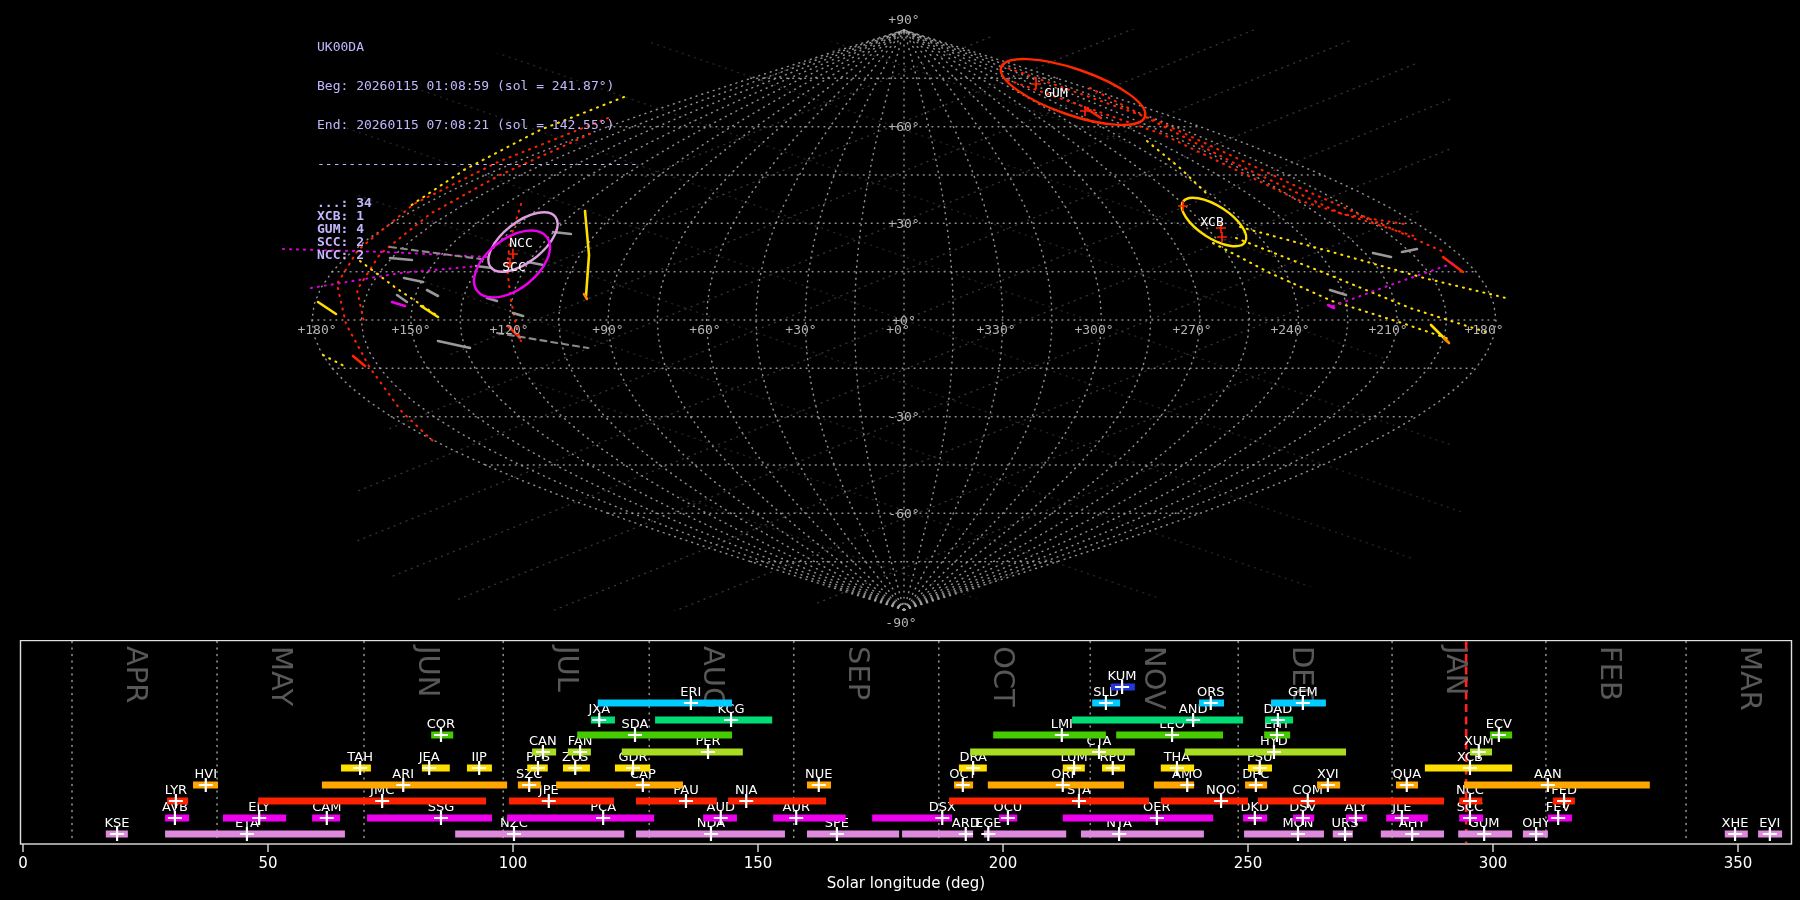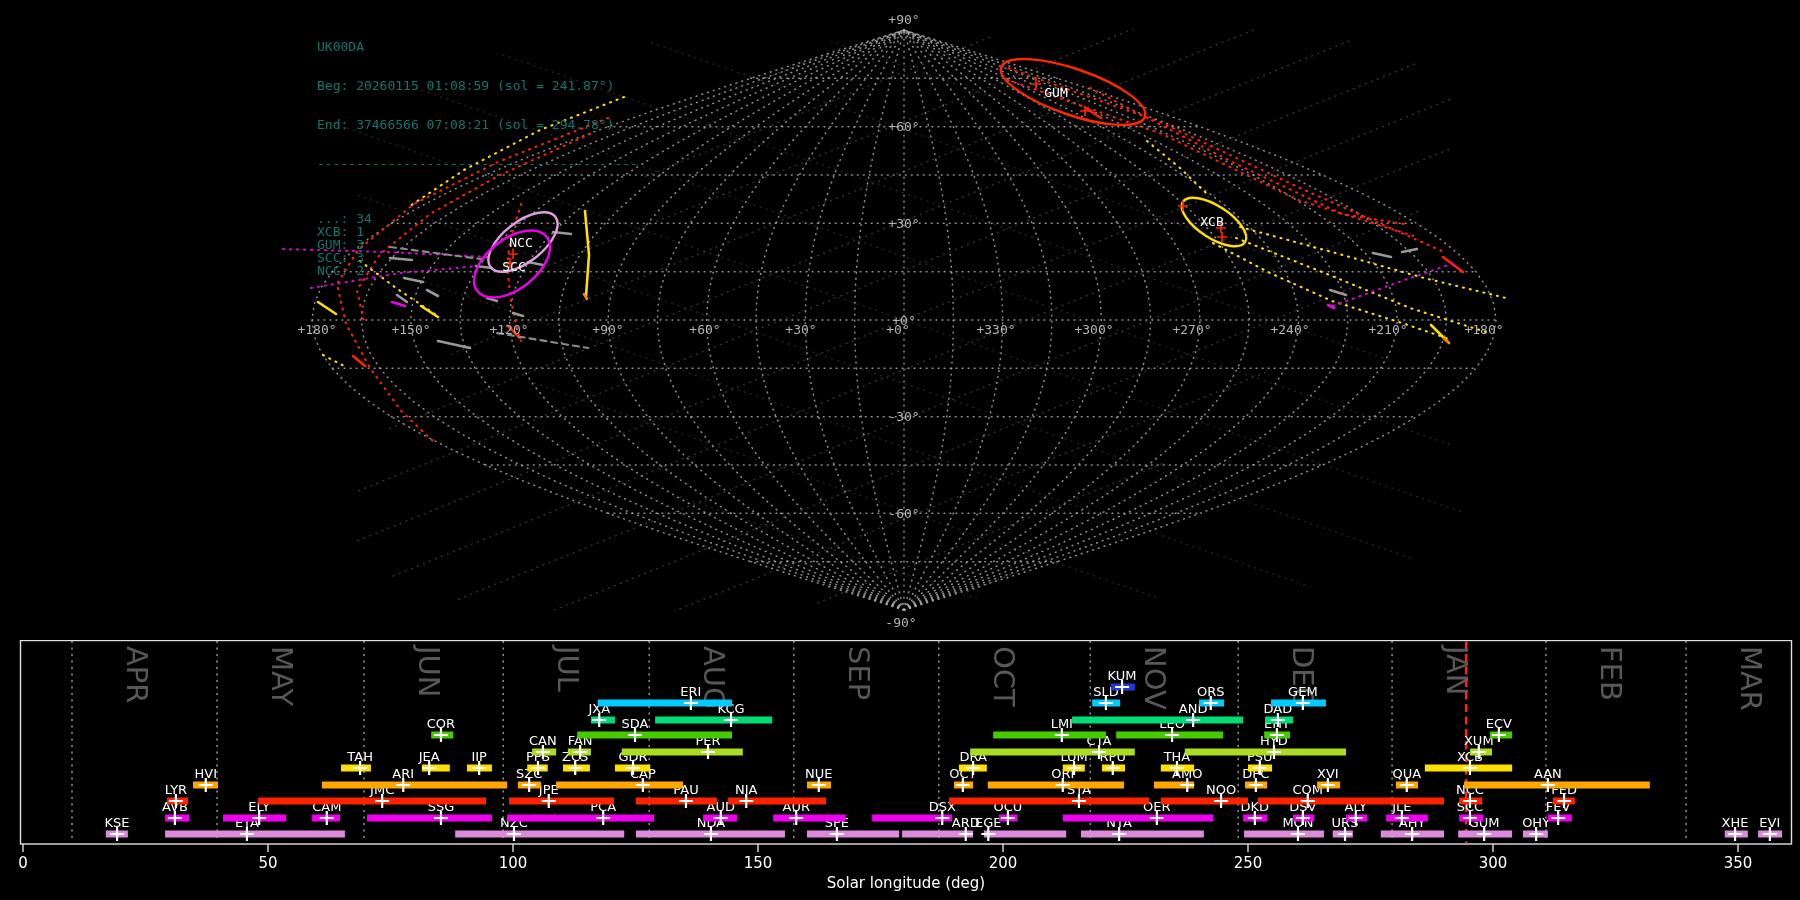--- a/index.html
+++ b/index.html
@@ -1,24 +1,24 @@
 <!DOCTYPE html>
 <html><head>
 <meta charset="utf-8">
 <style>
   html,body{margin:0;padding:0;background:#000;}
   #stage{position:relative;width:1800px;height:900px;background:#000;overflow:hidden;
          font-family:"DejaVu Sans",sans-serif;}
   #sky-svg{position:absolute;left:0;top:0;}
   #activity-svg{position:absolute;left:0;top:640px;}
-  #info-block{position:absolute;left:317px;top:14px;color:#0f766e;
+  #info-block{position:absolute;left:317px;top:14px;color:#c4b5fd;
               font-family:"DejaVu Sans Mono",monospace;font-size:13px;line-height:13px;
               white-space:pre;}
   #info-block .line{height:13px;}
-  #info-block .counts{margin-top:16px;}
+  #info-block .counts{margin-top:0;font-weight:bold;}
 </style>
 </head>
 <body>
 
 <div id="stage">
   <svg id="sky-svg" width="1800" height="640">
       <defs>
         <clipPath id="lens">
           <path d="M904 609.998 L955.5961997066136 593.887 L1006.7997211788228 577.7760000000001 L1057.2208747006923 561.665 L1106.475924848796 545.554 L1154.190010950494 529.443 L1200 513.332 L1243.5572503198193 497.221 L1284.5302649344312 481.11 L1322.607214462436 464.999 L1357.4983103264349 448.88800000000003 L1388.938010219083 432.777 L1416.6870390403878 416.666 L1440.5342099256968 400.555 L1460.2980315052578 384.444 L1475.8280891631284 368.33299999999997 L1487.006189783227 352.222 L1493.7472612703134 336.111 L1496 320 L1493.7472612703134 303.889 L1487.006189783227 287.778 L1475.8280891631284 271.66700000000003 L1460.2980315052578 255.55599999999998 L1440.5342099256968 239.445 L1416.6870390403878 223.334 L1388.938010219083 207.223 L1357.4983103264349 191.112 L1322.607214462436 175.001 L1284.5302649344312 158.89000000000001 L1243.5572503198193 142.779 L1200 126.668 L1154.190010950494 110.55700000000002 L1106.475924848796 94.446 L1057.2208747006923 78.33500000000001 L1006.7997211788228 62.22399999999999 L955.5961997066136 46.113 L904 30.00200000000001 L904 30.00200000000001 L852.4038002933864 46.113 L801.2002788211772 62.22399999999999 L750.7791252993077 78.33500000000001 L701.524075151204 94.446 L653.8099890495059 110.55700000000002 L608 126.668 L564.4427496801807 142.779 L523.4697350655687 158.89000000000001 L485.39278553756384 175.001 L450.501689673565 191.112 L419.06198978091686 207.223 L391.31296095961227 223.334 L367.4657900743032 239.445 L347.70196849474223 255.55599999999998 L332.1719108368716 271.66700000000003 L320.9938102167729 287.778 L314.2527387296866 303.889 L312 320 L314.2527387296866 336.111 L320.9938102167729 352.222 L332.1719108368716 368.33299999999997 L347.70196849474223 384.444 L367.4657900743032 400.555 L391.31296095961227 416.666 L419.06198978091686 432.777 L450.501689673565 448.88800000000003 L485.39278553756384 464.999 L523.4697350655687 481.11 L564.4427496801807 497.221 L608 513.332 L653.8099890495059 529.443 L701.524075151204 545.554 L750.7791252993077 561.665 L801.2002788211772 577.7760000000001 L852.4038002933864 593.887 L904 609.998 Z"></path>
         </clipPath>
@@ -170,23 +170,23 @@
         <text x="904" y="131.168" text-anchor="middle">+60°</text>
         <text x="904" y="227.834" text-anchor="middle">+30°</text>
         <text x="904" y="324.5" text-anchor="middle">+0°</text>
         <text x="904" y="421.166" text-anchor="middle">-30°</text>
         <text x="904" y="517.832" text-anchor="middle">-60°</text>
       </g>
     </svg>
   <div id="info-block">
     <div class="line">UK00DA</div>
     <div class="line">Beg: 20260115 01:08:59 (sol = 241.87°)</div>
-    <div class="line">End: 37466566 07:08:21 (sol = 294.78°)</div>
+    <div class="line">End: 20260115 07:08:21 (sol = 142.55°)</div>
     <div class="line">-----------------------------------------</div>
-    <div class="counts"><div class="line">...: 34</div><div class="line">XCB: 1</div><div class="line">GUM: 3</div><div class="line">SCC: 3</div><div class="line">NCC: 2</div></div>
+    <div class="counts"><div class="line">...: 34</div><div class="line">XCB: 1</div><div class="line">GUM: 4</div><div class="line">SCC: 2</div><div class="line">NCC: 2</div></div>
   </div>
   <svg id="activity-svg" width="1800" height="260">
       <g>
         <line x1="72" y1="1.5" x2="72" y2="203" stroke="#8f8f8f" stroke-width="1.6" stroke-dasharray="1 5.5" stroke-linecap="round"></line>
         <text x="127" y="6" fill="#585858" font-size="29px" font-family="&quot;DejaVu Sans&quot;,sans-serif" transform="rotate(90 127 6)">APR</text>
         <line x1="217.04000000000002" y1="1.5" x2="217.04000000000002" y2="203" stroke="#8f8f8f" stroke-width="1.6" stroke-dasharray="1 5.5" stroke-linecap="round"></line>
         <text x="272.04" y="6" fill="#585858" font-size="29px" font-family="&quot;DejaVu Sans&quot;,sans-serif" transform="rotate(90 272.04 6)">MAY</text>
         <line x1="364.04" y1="1.5" x2="364.04" y2="203" stroke="#8f8f8f" stroke-width="1.6" stroke-dasharray="1 5.5" stroke-linecap="round"></line>
         <text x="419.04" y="6" fill="#585858" font-size="29px" font-family="&quot;DejaVu Sans&quot;,sans-serif" transform="rotate(90 419.04 6)">JUN</text>
         <line x1="503.20000000000005" y1="1.5" x2="503.20000000000005" y2="203" stroke="#8f8f8f" stroke-width="1.6" stroke-dasharray="1 5.5" stroke-linecap="round"></line>

